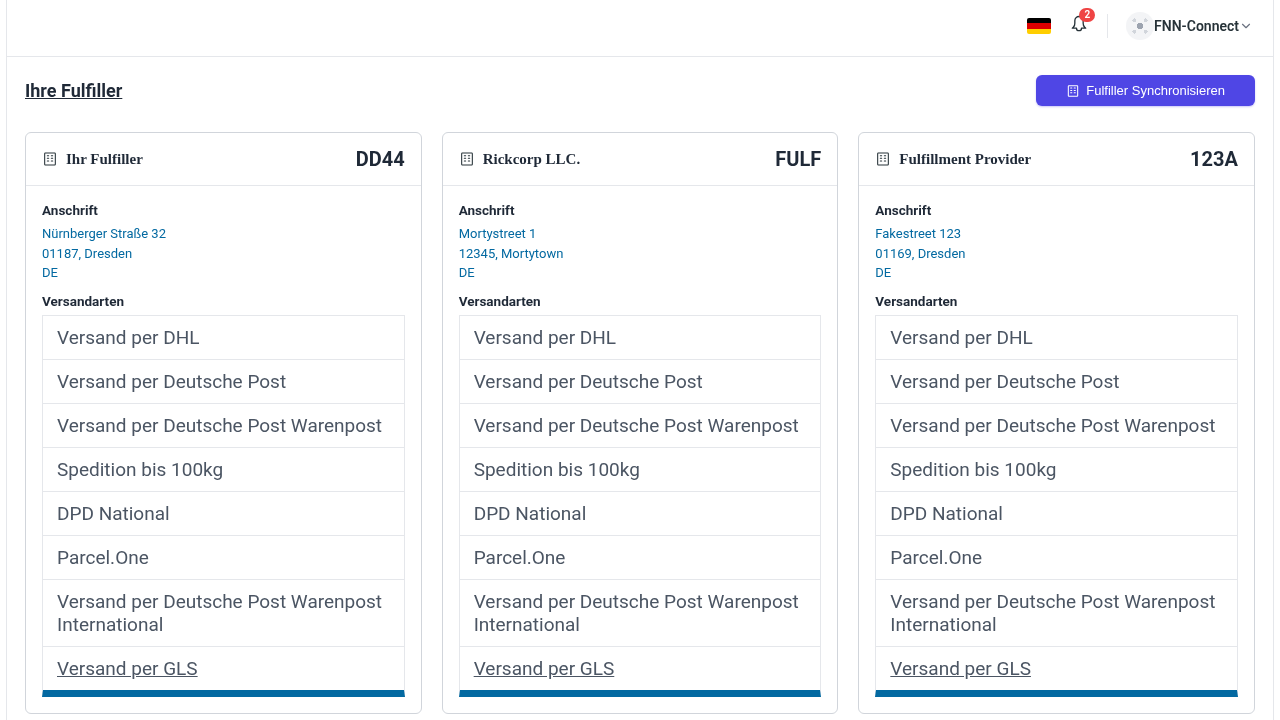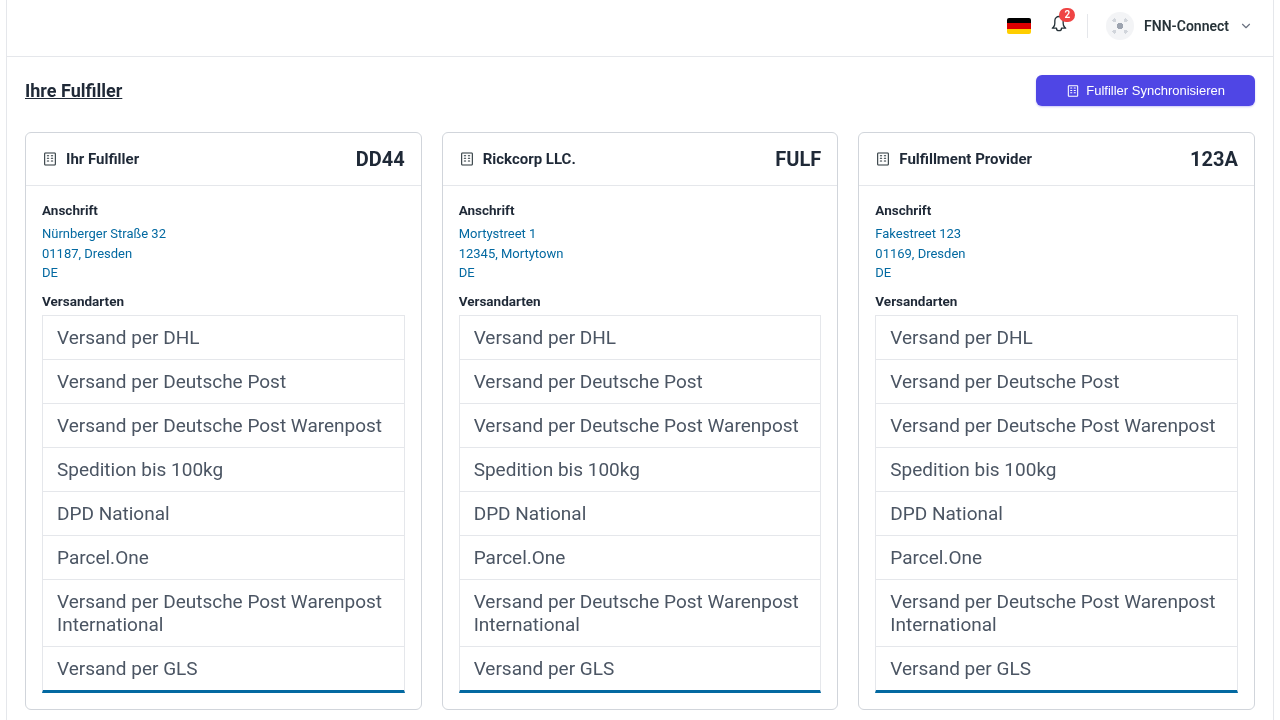--- a/index.html
+++ b/index.html
@@ -57,21 +57,20 @@
     font-weight: 600;
   }
   .topbar-sep {
     width: 1px;
     height: 24px;
     background: #e5e7eb;
   }
   .account {
     display: flex;
     align-items: center;
-    gap: 10px;
     cursor: pointer;
   }
   .avatar {
     width: 28px;
     height: 28px;
     border-radius: 50%;
     background: radial-gradient(circle at 30% 30%, #d1d5db 2px, transparent 2px),
                 radial-gradient(circle at 70% 30%, #d1d5db 2px, transparent 2px),
                 radial-gradient(circle at 30% 70%, #d1d5db 2px, transparent 2px),
                 radial-gradient(circle at 70% 70%, #d1d5db 2px, transparent 2px),
@@ -128,20 +127,21 @@
     display: flex;
     justify-content: space-between;
     align-items: center;
     padding: 14px 16px;
     border-bottom: 1px solid #e5e7eb;
   }
   .card-title-wrap {
     display: flex;
     align-items: center;
     gap: 8px;
+    font-family: Liberation Serif, serif;
   }
   .card-title-wrap svg { width: 16px; height: 16px; stroke:#263238; fill:none; }
   .card-title {
     font-size: 15px;
     font-weight: 700;
     color: #1f2937;
   }
   .card-code {
     font-size: 20px;
     font-weight: 700;
@@ -167,21 +167,22 @@
     margin-top: 6px;
   }
   .shipping-list li {
     border: 1px solid #e5e7eb;
     border-bottom: none;
     padding: 10px 14px;
     font-size: 19px;
     color: #4b5563;
   }
   .shipping-list li:last-child {
-    border-bottom: 3px solid #0369a1;
+    border-bottom: 7px solid #0369a1;
+    text-decoration: underline;
   }
 </style>
 </head>
 <body>
 
 <div class="outer">
   <div class="topbar">
     <div class="flag">
       <div class="b1"></div>
         <div class="b2"></div>

